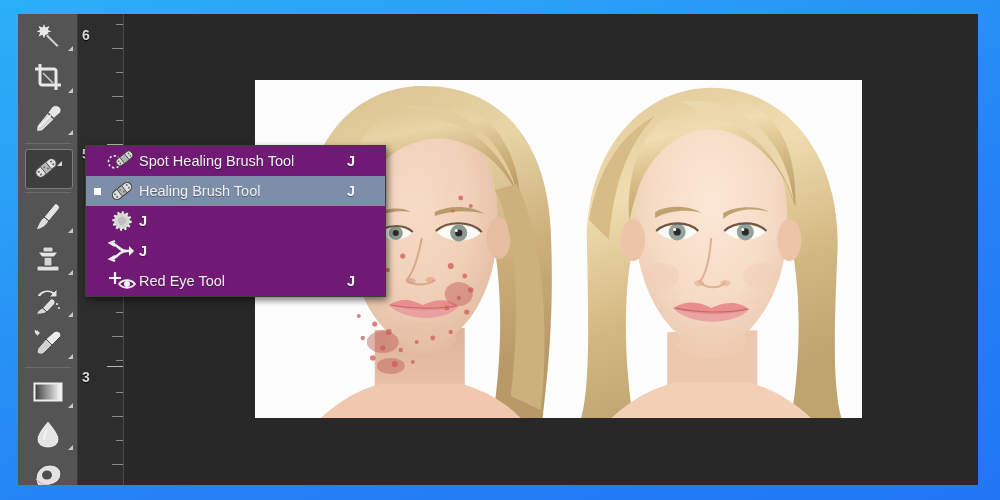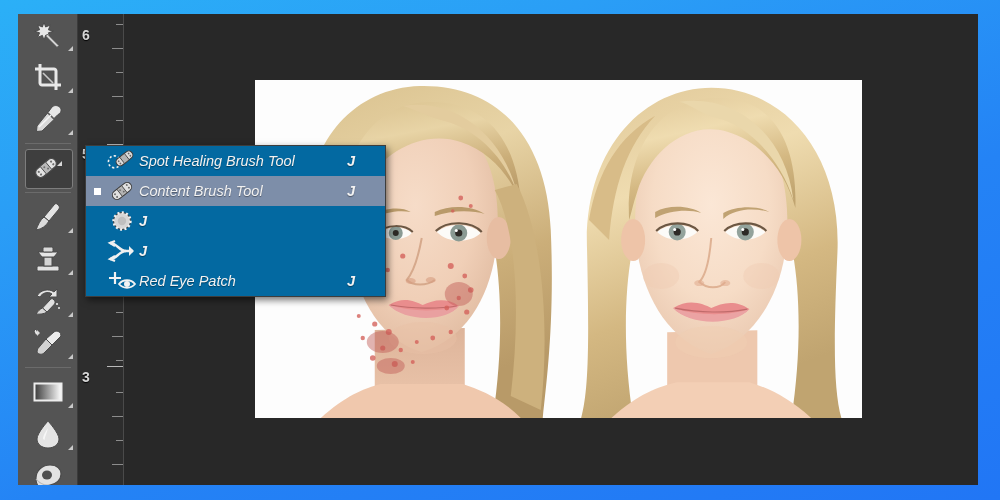--- a/index.html
+++ b/index.html
@@ -50,22 +50,22 @@
       font-style:italic;transform:rotate(-28deg);white-space:nowrap;
       font-family:"Liberation Serif",serif;}
   .wmline{position:absolute;background:rgba(150,160,175,.16);height:1px;
           transform-origin:0 0;}
 
   
   .face{position:absolute;left:0;top:0;width:100%;height:100%;}
 
   
   #menu{position:absolute;left:67px;top:131px;width:299px;
-        background:#0369a1;box-shadow:2px 3px 7px rgba(0,0,0,.55);
-        border:1px solid #3d3d3d;z-index:40;font-style:italic;}
+        background:#701a75;box-shadow:2px 3px 7px rgba(0,0,0,.55);
+        border:1px solid #3d3d3d;z-index:40;}
   .mi{position:relative;display:flex;align-items:center;height:30px;
       color:#f2f2f2;font-size:14.5px;}
   .mi.active{background:#7d8ea9;}
   .mi .bullet{position:absolute;left:8px;top:12px;width:7px;height:7px;
               background:#ffffff;}
   .mi .micon{width:34px;margin-left:19px;display:flex;align-items:center;
              justify-content:center;}
   .mi .mlabel{flex:1;white-space:nowrap;text-shadow:0 1px 1px rgba(0,0,0,.4);}
   .mi .mkey{width:38px;text-align:left;font-weight:bold;
             text-shadow:0 1px 1px rgba(0,0,0,.4);}
@@ -440,21 +440,21 @@
               <rect x="12" y="8.5" width="6" height="9" fill="#b4b4b4" stroke="#3a3a3a" stroke-width="0.8"></rect>
               <circle cx="7.5" cy="11.2" r="0.95" fill="#666"></circle>
               <circle cx="7.5" cy="14.6" r="0.95" fill="#666"></circle>
               <circle cx="22.5" cy="11.2" r="0.95" fill="#666"></circle>
               <circle cx="22.5" cy="14.6" r="0.95" fill="#666"></circle>
               <circle cx="14" cy="11.2" r="0.85" fill="#666"></circle>
               <circle cx="16" cy="14.6" r="0.85" fill="#666"></circle>
             </g>
           </svg>
         </span>
-        <span class="mlabel">Content Brush Tool</span>
+        <span class="mlabel">Healing Brush Tool</span>
         <span class="mkey">J</span>
       </div>
 
       <div class="mi">
         <span class="micon">
           <svg width="28" height="26" viewBox="0 0 28 26">
             <circle cx="14" cy="13" r="8.5" fill="#d6d6d6" stroke="#3a3a3a" stroke-width="1"></circle>
             <circle cx="14" cy="13" r="8.5" fill="none" stroke="#f2f2f2" stroke-width="2.4" stroke-dasharray="2 2.4"></circle>
             <circle cx="14" cy="13" r="4.2" fill="#bfbfbf"></circle>
           </svg>
@@ -476,19 +476,19 @@
       </div>
 
       <div class="mi">
         <span class="micon">
           <svg width="30" height="24" viewBox="0 0 30 24">
             <path d="M8 3 L8 15 M2 9 L14 9" stroke="#f2f2f2" stroke-width="2.2"></path>
             <path d="M12 15 C16 10 24 10 28 15 C24 20 16 20 12 15 Z" fill="none" stroke="#f2f2f2" stroke-width="1.8"></path>
             <circle cx="20" cy="15" r="3" fill="#f2f2f2"></circle>
           </svg>
         </span>
-        <span class="mlabel">Red Eye Patch</span>
+        <span class="mlabel">Red Eye Tool</span>
         <span class="mkey">J</span>
       </div>
     </div>
 
   </div>
 </div>
 
 </body></html>

